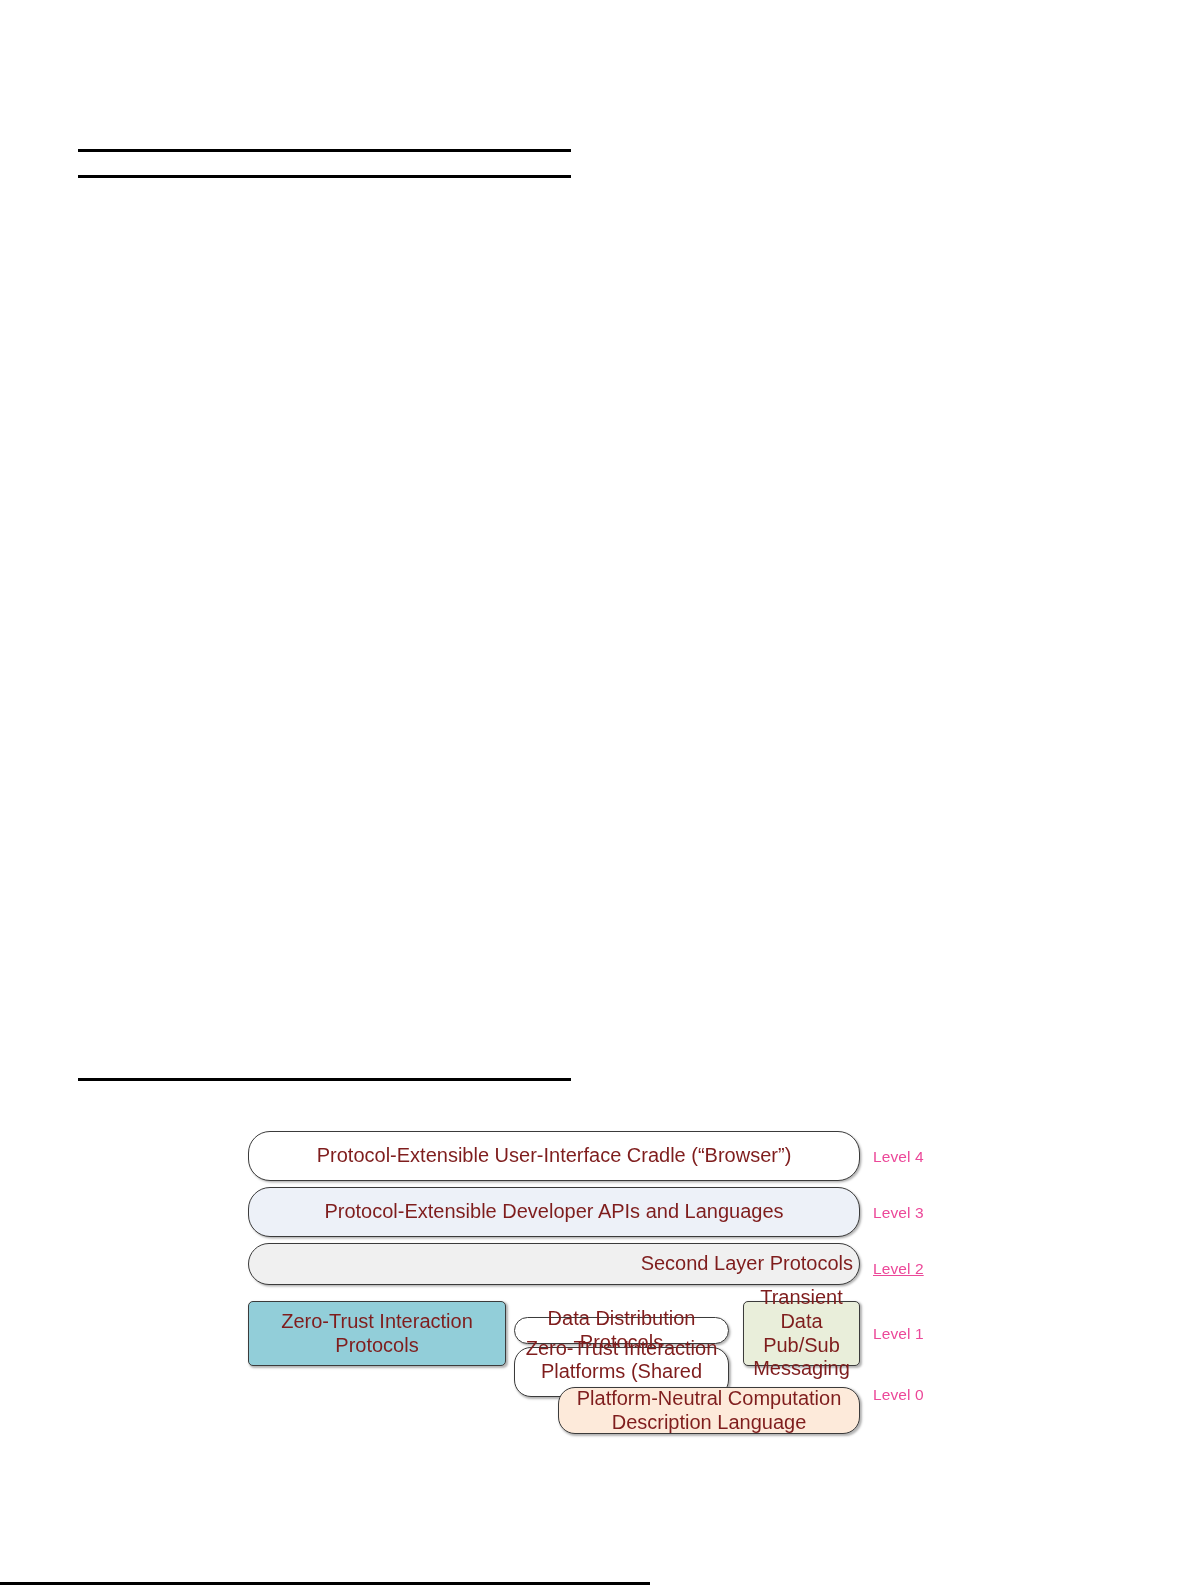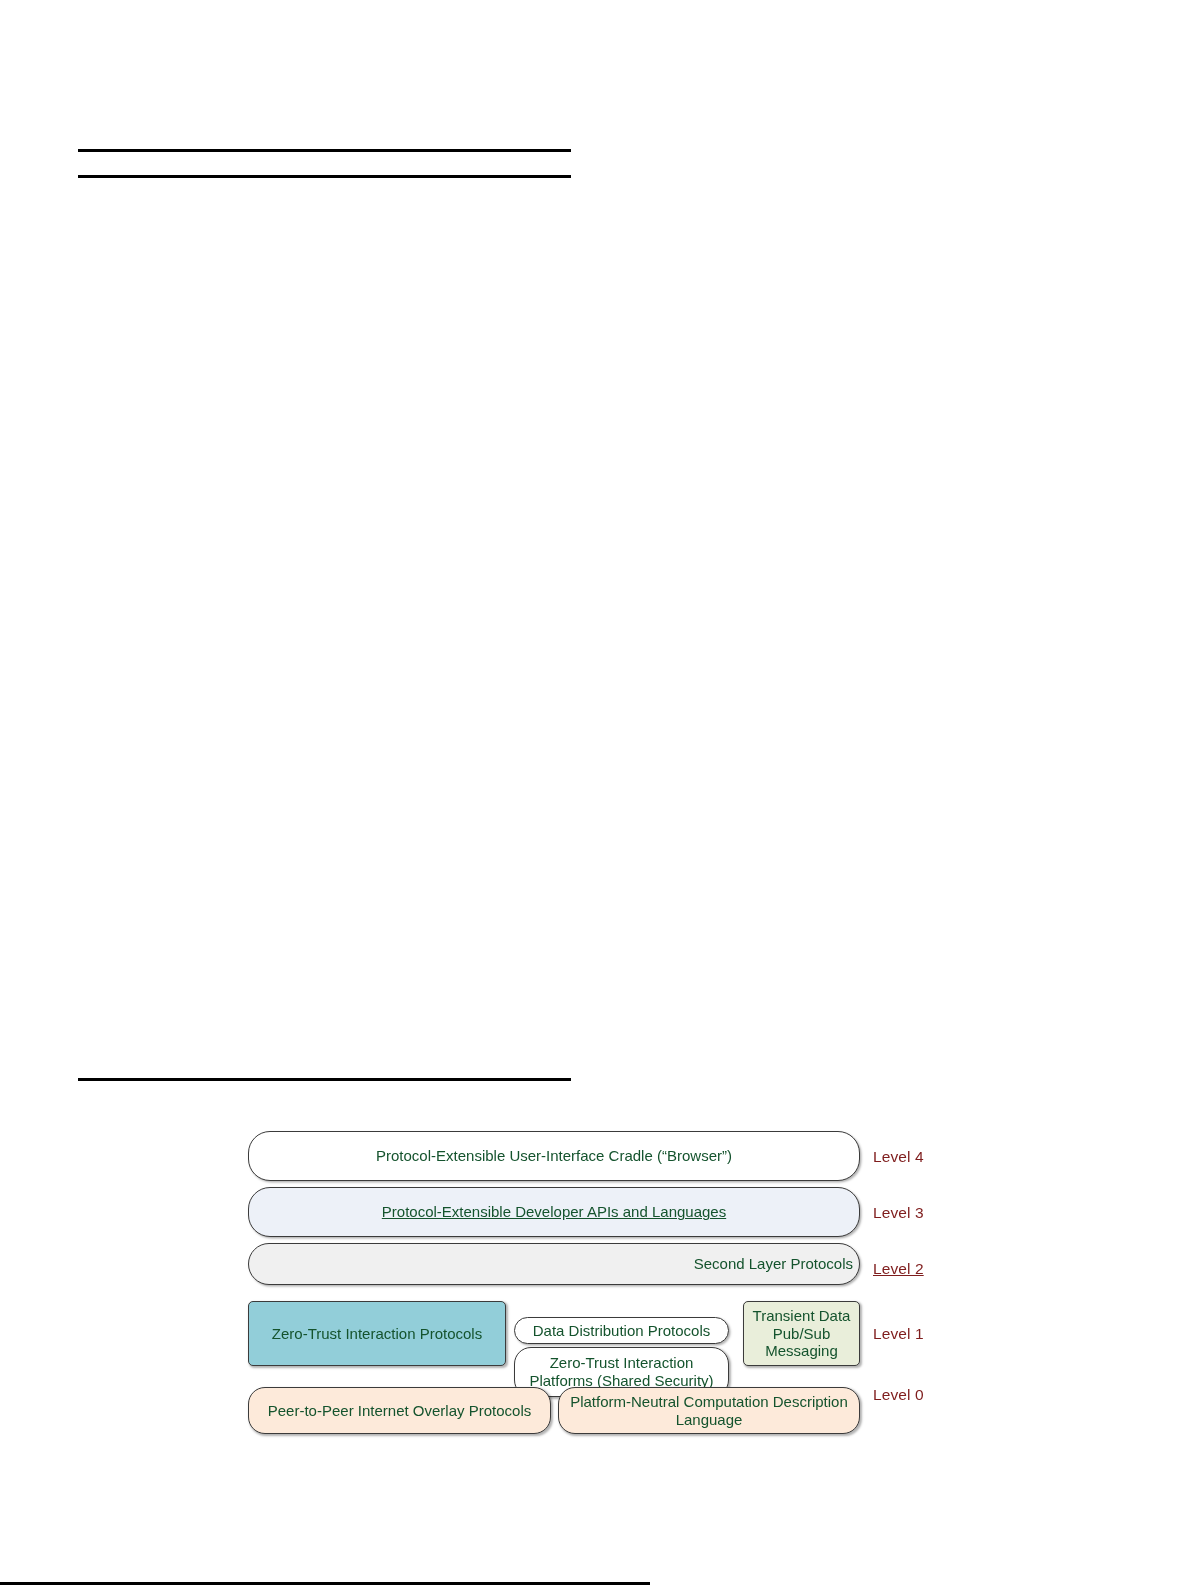--- a/index.html
+++ b/index.html
@@ -31,47 +31,47 @@
     left: 248px;
     top: 1131px;
     width: 680px;
     height: 296px;
   }
 
   .level-label {
     position: absolute;
     left: 625px;
     font-size: 15.5px;
-    color: #7f1d1d;
+    color: #ec4899;
     white-space: nowrap;
     letter-spacing: 0.1px;
   }
 
   
   .box {
     position: absolute;
     box-sizing: border-box;
     border: 1.3px solid #3b3b3b;
     display: flex;
     align-items: center;
     justify-content: center;
     text-align: center;
-    font-size: 15px;
+    font-size: 20px;
     line-height: 1.18;
-    color: #14532d;
+    color: #7f1d1d;
     padding: 2px 6px;
     box-shadow: 1.5px 1.5px 2.2px rgba(0,0,0,0.30);
   }
   .box.pill   { border-radius: 22px; }
   .box.pill-s { border-radius: 17px; margin-top: 16px; }
   .box.sharp  { border-radius: 5px; }
 
   
   #box-level4 { left: 0;   top: 0;   width: 612px; height: 50px;  background:#ffffff; }
-  #box-level3 { left: 0;   top: 56px; width: 612px; height: 50px; background:#edf1f8;text-decoration:underline; }
+  #box-level3 { left: 0;   top: 56px; width: 612px; height: 50px; background:#edf1f8; }
   #box-level2 { left: 0;   top: 112px; width: 612px; height: 42px; background:#f0f0f0;justify-content:flex-end; }
 
   
   #box-ztip    { left: 0;    top: 170px; width: 258px; height: 65px; background:#92ced9; }
   #box-ddp     { left: 266px; top: 170px; width: 215px; height: 27px; background:#ffffff; }
   #box-ztipl   { left: 266px; top: 200px; width: 215px; height: 50px; background:#ffffff; }
   #box-tdpsm   { left: 495px; top: 170px; width: 117px; height: 65px; background:#e9eeda; }
 
   
   #box-p2p     { left: 0;    top: 240px; width: 303px; height: 47px; background:#fdeada; }
@@ -118,21 +118,18 @@
     <span class="box-text">Data Distribution Protocols</span>
   </div>
   <div class="box pill-s" id="box-ztipl">
     <span class="box-text">Zero-Trust Interaction Platforms (Shared Security)</span>
   </div>
   <div class="box sharp" id="box-tdpsm">
     <span class="box-text">Transient Data Pub/Sub Messaging</span>
   </div>
   <div class="level-label" id="label-level1">Level 1</div>
 
-  <div class="box pill-s" id="box-p2p">
-    <span class="box-text">Peer-to-Peer Internet Overlay Protocols</span>
-  </div>
   <div class="box pill-s" id="box-pncdl">
     <span class="box-text">Platform-Neutral Computation Description Language</span>
   </div>
   <div class="level-label" id="label-level0">Level 0</div>
 
 </div>
 
 </body></html>

